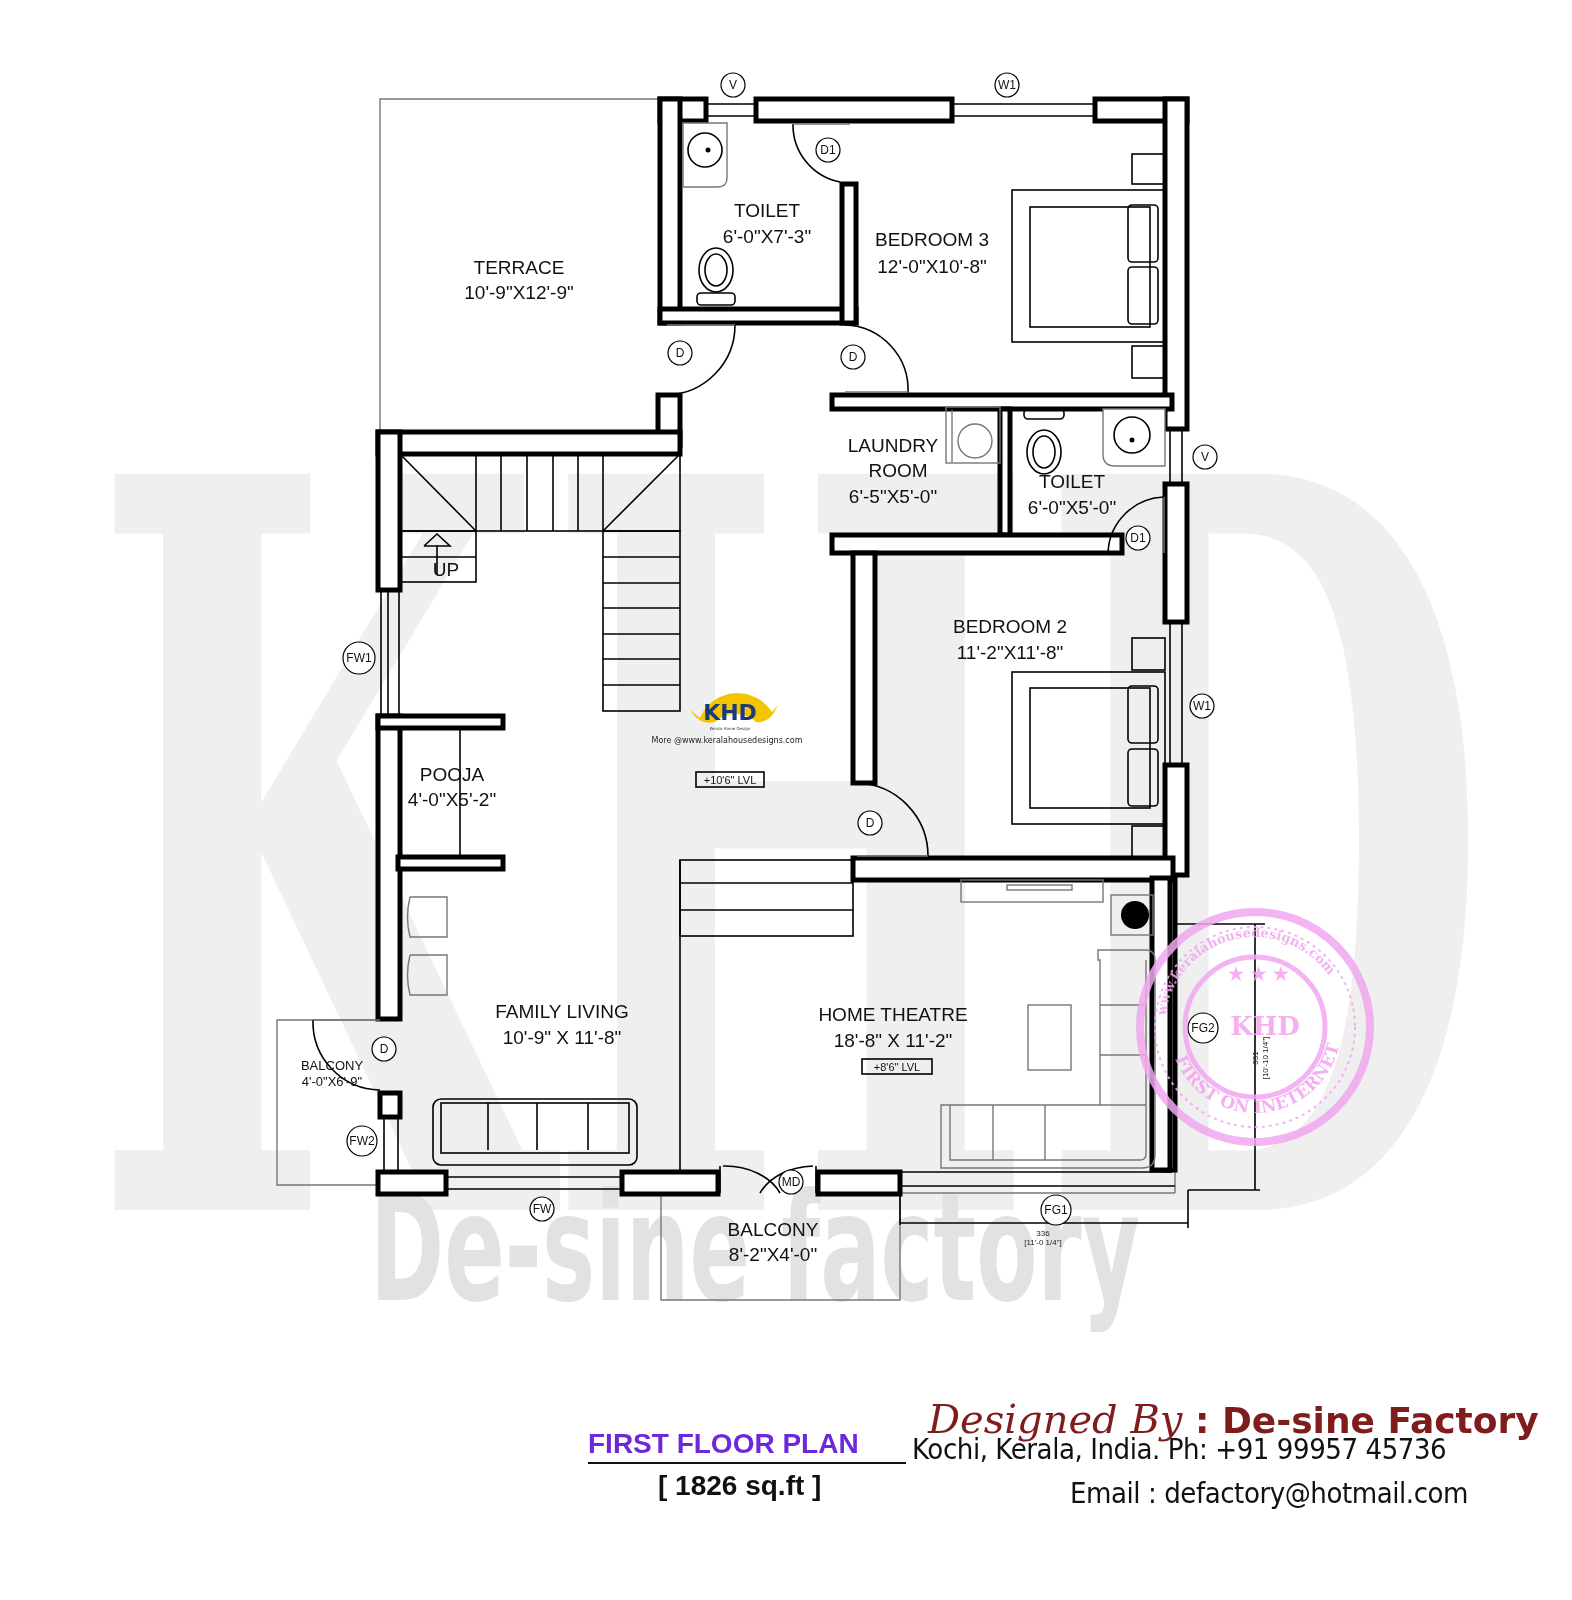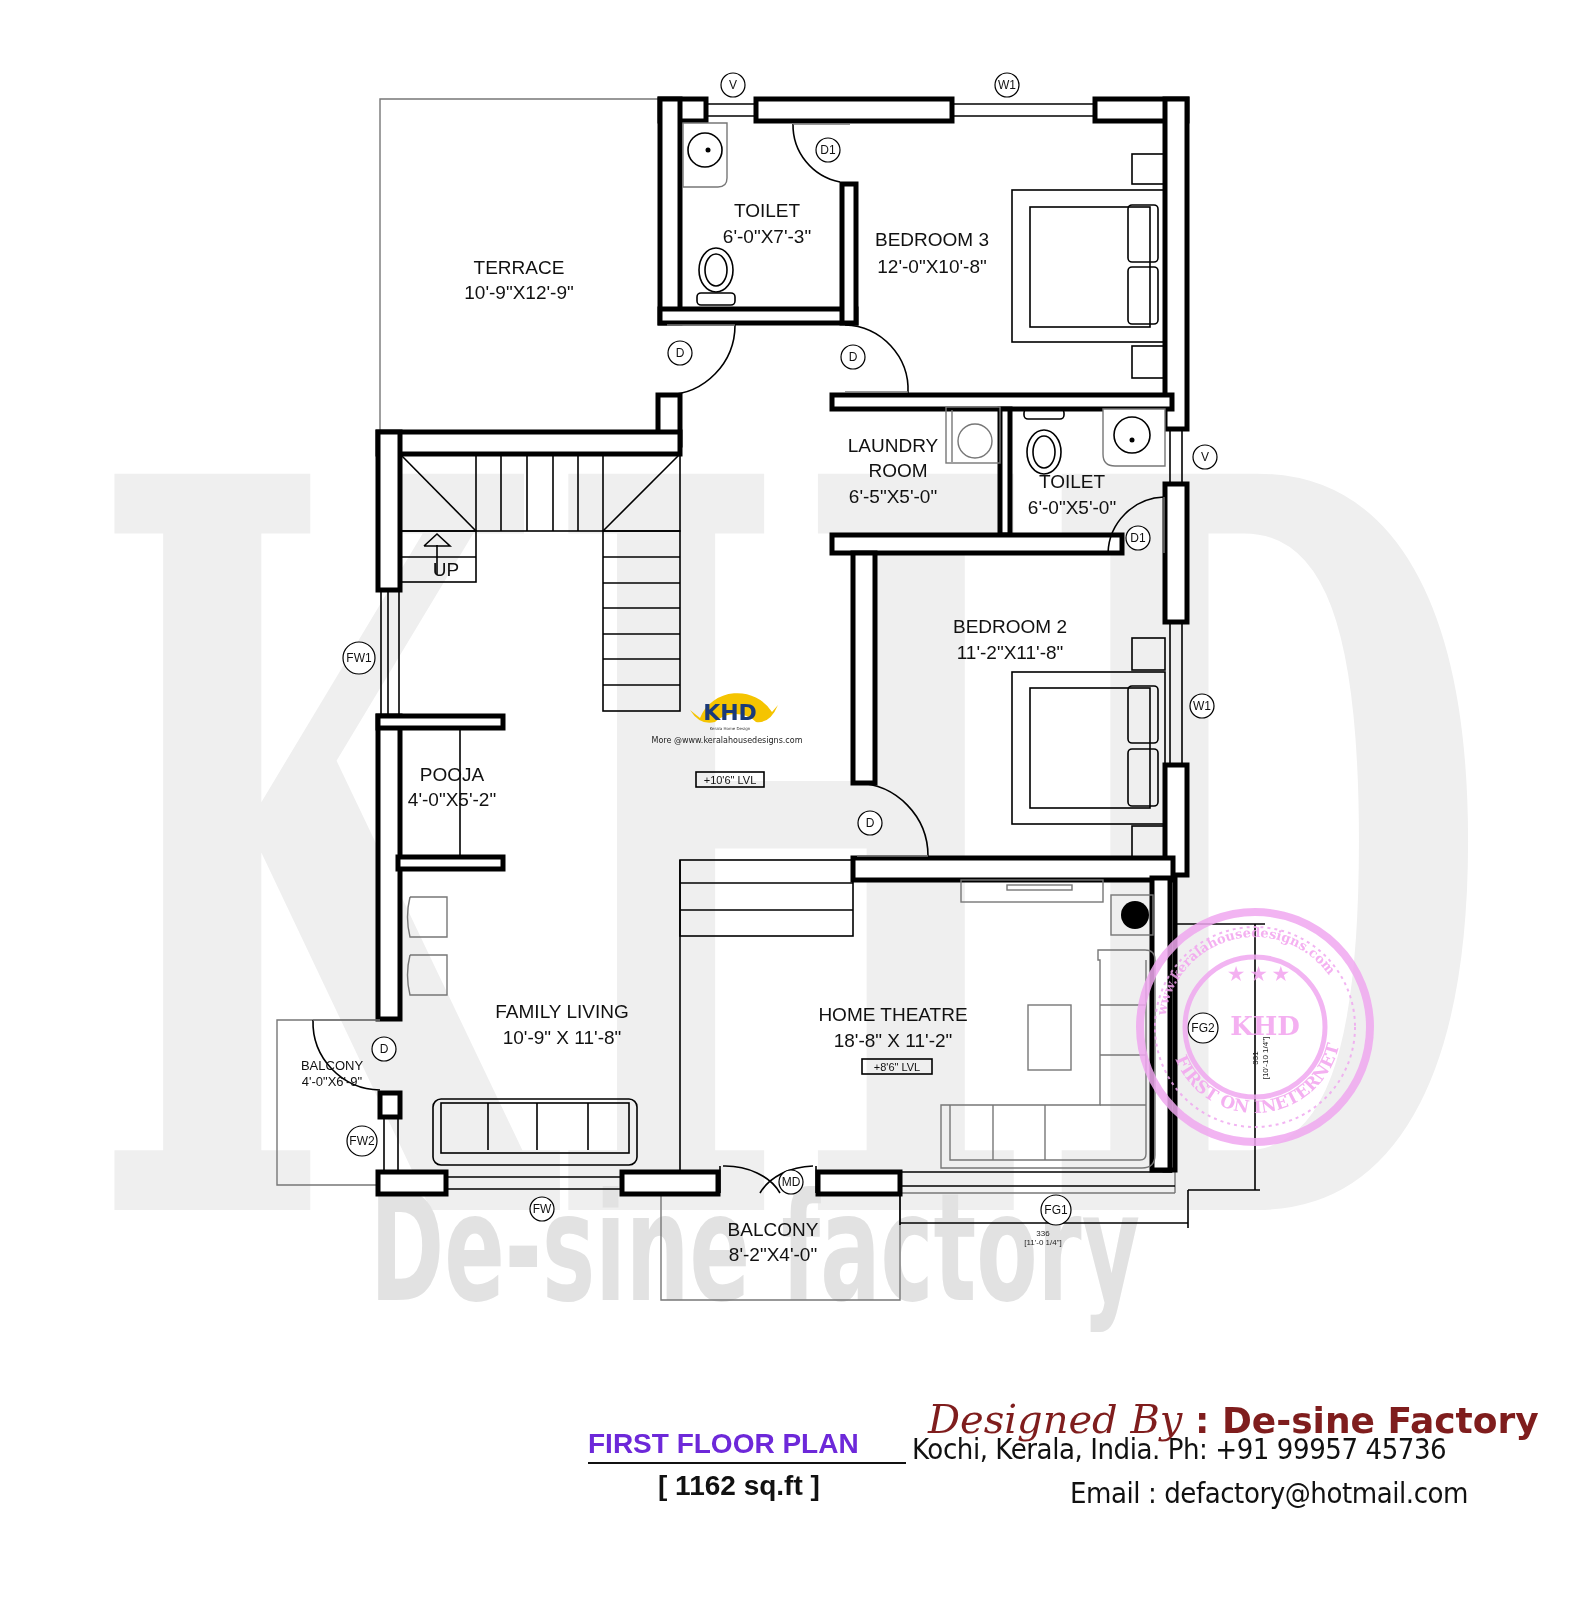--- a/index.html
+++ b/index.html
@@ -351,18 +351,18 @@
       <path id="stamp-bot-arc" d="M1170,1040 A86,86 0 0 0 1340,1040"></path>
     </defs>
     <text class="stamp-t" font-size="13"><textPath href="#stamp-top-arc" startOffset="4%">www.keralahousedesigns.com</textPath></text>
     <text class="stamp-t" font-size="17"><textPath href="#stamp-bot-arc" startOffset="8%">FIRST ON INETERNET</textPath></text>
     <text class="stamp-t" x="1228" y="980" font-size="18">★ ★ ★</text>
     <text class="stamp-t" x="1265" y="1035" font-size="26" text-anchor="middle">KHD</text>
   </g>
 </svg>
 
 <div id="title" class="footer">FIRST FLOOR PLAN</div>
-<div id="area" class="footer">[ 1162 sq.ft ]</div>
+<div id="area" class="footer">[ 1826 sq.ft ]</div>
 <div id="designed" class="footer">
   <span class="script">Designed By</span><span class="firm"> : </span><span class="firm">De-sine Factory</span>
 </div>
 <div id="address" class="footer">Kochi, Kerala, India.  Ph: +91 99957 45736</div>
 <div id="email" class="footer">Email : defactory@hotmail.com</div>
 
 </body></html>

